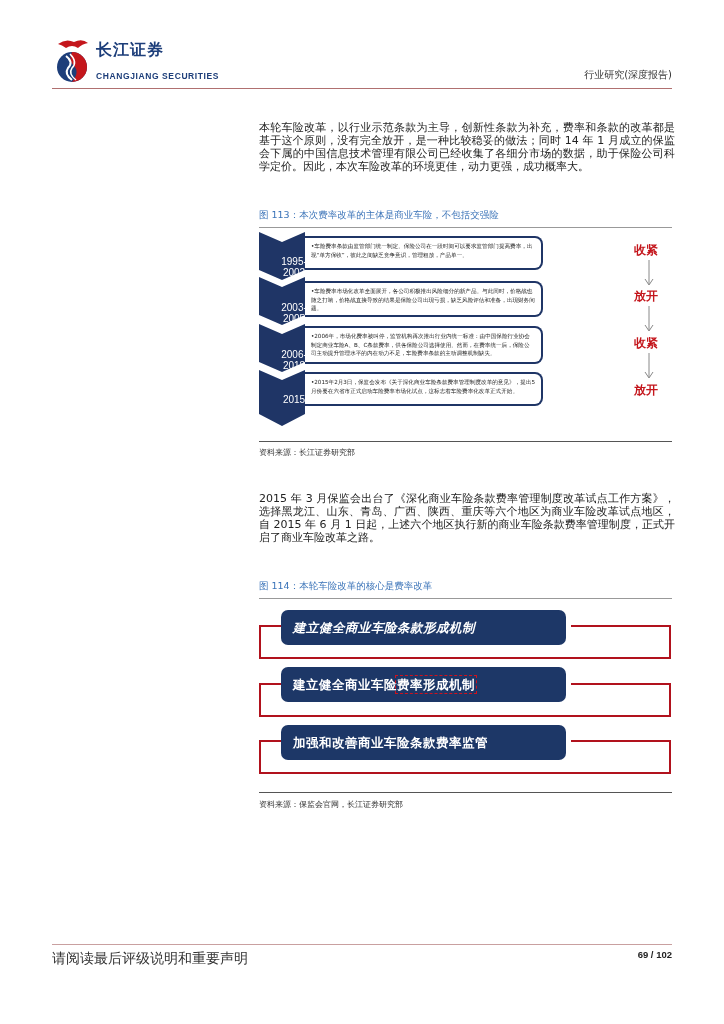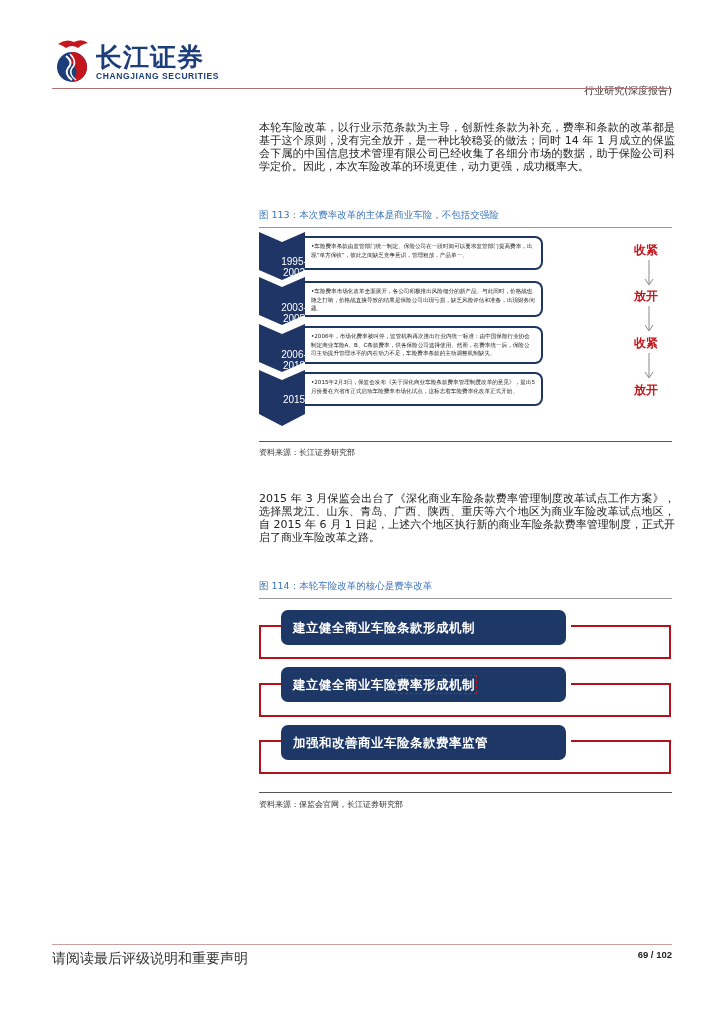--- a/index.html
+++ b/index.html
@@ -2,23 +2,23 @@
 <html><head>
 <meta charset="utf-8">
 <style>
   * { margin: 0; padding: 0; box-sizing: border-box; }
   html, body { width: 724px; height: 1024px; background: #ffffff; overflow: hidden; }
   body { position: relative; font-family: "DejaVu Sans", "Liberation Sans", sans-serif; color: #222; }
 
   
   .logo { position: absolute; left: 52px; top: 38px; width: 170px; height: 46px; }
   .logo-emblem { position: absolute; left: 0; top: 0; width: 40px; height: 46px; }
-  .logo-cn { position: absolute; left: 44px; top: 2px; font-size: 26px; font-weight: bold; color: #1d3e7a; letter-spacing: 1px; font-family: Liberation Mono, monospace; }
+  .logo-cn { position: absolute; left: 44px; top: 2px; font-size: 16px; font-weight: bold; color: #1d3e7a; letter-spacing: 1px; font-family: Liberation Mono, monospace; }
   .logo-en { position: absolute; left: 44px; top: 33px; font-size: 8.5px; font-weight: bold; color: #1d3e7a; letter-spacing: 0.6px; font-family: "Liberation Sans", sans-serif; }
-  .header-right { position: absolute; right: 52px; top: 68px; font-size: 10px; color: #333; margin-top: 16px; }
+  .header-right { position: absolute; right: 52px; top: 68px; font-size: 10px; color: #333; }
   .header-line { position: absolute; left: 52px; right: 52px; top: 88px; height: 1px; background: #b07070; }
 
   
   .para { position: absolute; left: 259px; width: 416px; font-size: 11px; line-height: 13px; color: #222; text-align: justify; }
   .para-1 { top: 121px; }
   .para-2 { top: 492px; }
 
   .fig-title { position: absolute; left: 259px; font-size: 9.5px; color: #3a73b8; }
   .fig-title-1 { top: 209px; }
   .fig-title-2 { top: 580px; }
@@ -133,21 +133,21 @@
 <div class="rule rule-bot-1"></div>
 <div class="source source-1">资料来源：长江证券研究部</div>
 
 <p class="para para-2">2015 年 3 月保监会出台了《深化商业车险条款费率管理制度改革试点工作方案》，选择黑龙江、山东、青岛、广西、陕西、重庆等六个地区为商业车险改革试点地区，自 2015 年 6 月 1 日起，上述六个地区执行新的商业车险条款费率管理制度，正式开启了商业车险改革之路。</p>
 
 <div class="fig-title fig-title-2">图 114：本轮车险改革的核心是费率改革</div>
 <div class="rule rule-top-2"></div>
 
 <div class="core">
   <div class="core-bracket" style="top:22px;"></div>
-  <div class="core-bar" style="top:5px;">
+  <div class="core-bar" style="top:5px;font-style:italic;">
     <span>建立健全商业车险条款形成机制</span>
   </div>
 
   <div class="core-bracket" style="top:80px;"></div>
   <div class="core-bar" style="top:62px;">
     <span>建立健全商业车险</span><span class="core-highlight">费率形成机制</span>
   </div>
 
   <div class="core-bracket" style="top:137px;"></div>
   <div class="core-bar" style="top:120px;">

